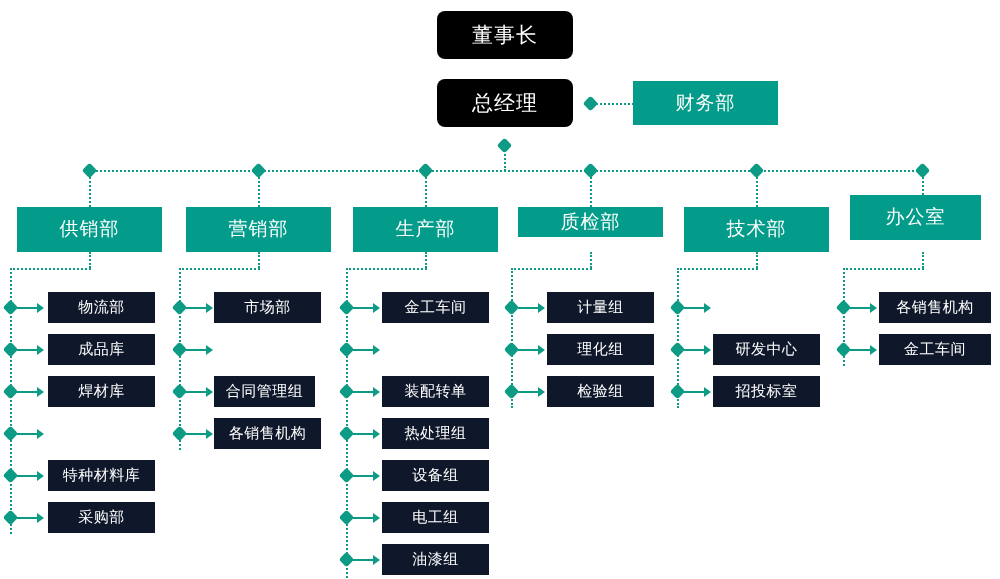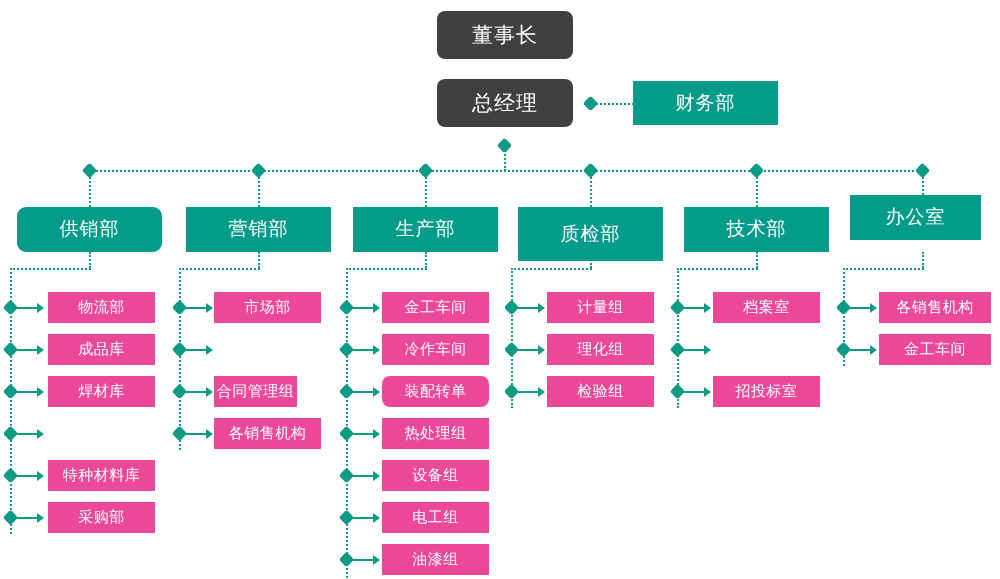--- a/index.html
+++ b/index.html
@@ -15,33 +15,33 @@
   .node{
     position:absolute;
     display:flex;align-items:center;justify-content:center;
     color:#ffffff;
     box-sizing:border-box;
     text-align:center;
     line-height:1.1;
     white-space:nowrap;
   }
   .node.exec{
-    background:#404040;
+    background:#000000;
     border-radius:8px;
     font-size:21px;
     letter-spacing:1px;
   }
   .node.dept{
     background:#039B89;
     border-radius:0;
     font-size:19px;
     letter-spacing:1px;
   }
   .node.sub{
-    background:#ec4899;
+    background:#0f172a;
     border-radius:0;
     font-size:15px;
     letter-spacing:0.5px;
   }
 
   
   .dot-h{
     position:absolute;
     height:0;
     border-top:2px dotted #0E9B86;
@@ -85,21 +85,21 @@
   <div class="diamond" style="left:585px;top:98px;"></div>
   <div class="dot-h" style="left:596px;top:103px;width:38px;"></div>
 
   <div class="diamond" style="left:499px;top:140px;"></div>
   <div class="dot-v" style="left:504px;top:147px;height:24px;"></div>
 
   <div class="dot-h" style="left:89px;top:170px;width:836px;"></div>
 
   <div class="diamond" style="left:84px;top:165px;"></div>
   <div class="dot-v" style="left:89px;top:172px;height:35px;"></div>
-  <div class="node dept" style="left:17px;top:207px;width:145px;height:45px;border-radius:9px;">供销部</div>
+  <div class="node dept" style="left:17px;top:207px;width:145px;height:45px;">供销部</div>
 
   <div class="dot-v" style="left:89px;top:252px;height:16px;"></div>
   <div class="dot-h" style="left:10px;top:268px;width:81px;"></div>
   <div class="dot-v" style="left:10px;top:268px;height:266px;"></div>
 
   <div class="diamond" style="left:5px;top:302px;"></div>
   <div class="arrow-line" style="left:17px;top:307px;width:20px;"></div>
   <div class="arrow" style="left:37px;top:303px;"></div>
   <div class="node sub" style="left:48px;top:292px;width:107px;height:31px;">物流部</div>
 
@@ -139,21 +139,21 @@
   <div class="arrow" style="left:206px;top:303px;"></div>
   <div class="node sub" style="left:214px;top:292px;width:107px;height:31px;">市场部</div>
 
   <div class="diamond" style="left:174px;top:344px;"></div>
   <div class="arrow-line" style="left:186px;top:349px;width:20px;"></div>
   <div class="arrow" style="left:206px;top:345px;"></div>
 
   <div class="diamond" style="left:174px;top:386px;"></div>
   <div class="arrow-line" style="left:186px;top:391px;width:20px;"></div>
   <div class="arrow" style="left:206px;top:387px;"></div>
-  <div class="node sub" style="left:214px;top:376px;width:83px;height:31px;">合同管理组</div>
+  <div class="node sub" style="left:214px;top:376px;width:101px;height:31px;">合同管理组</div>
 
   <div class="diamond" style="left:174px;top:428px;"></div>
   <div class="arrow-line" style="left:186px;top:433px;width:20px;"></div>
   <div class="arrow" style="left:206px;top:429px;"></div>
   <div class="node sub" style="left:214px;top:418px;width:107px;height:31px;">各销售机构</div>
 
   <div class="diamond" style="left:420px;top:165px;"></div>
   <div class="dot-v" style="left:425px;top:172px;height:35px;"></div>
   <div class="node dept" style="left:353px;top:207px;width:145px;height:45px;">生产部</div>
   <div class="dot-v" style="left:425px;top:252px;height:16px;"></div>
@@ -161,26 +161,25 @@
   <div class="dot-v" style="left:346px;top:268px;height:310px;"></div>
 
   <div class="diamond" style="left:341px;top:302px;"></div>
   <div class="arrow-line" style="left:353px;top:307px;width:20px;"></div>
   <div class="arrow" style="left:373px;top:303px;"></div>
   <div class="node sub" style="left:382px;top:292px;width:107px;height:31px;">金工车间</div>
 
   <div class="diamond" style="left:341px;top:344px;"></div>
   <div class="arrow-line" style="left:353px;top:349px;width:20px;"></div>
   <div class="arrow" style="left:373px;top:345px;"></div>
-  <div class="node sub" style="left:382px;top:334px;width:107px;height:31px;">冷作车间</div>
 
   <div class="diamond" style="left:341px;top:386px;"></div>
   <div class="arrow-line" style="left:353px;top:391px;width:20px;"></div>
   <div class="arrow" style="left:373px;top:387px;"></div>
-  <div class="node sub" style="left:382px;top:376px;width:107px;height:31px;border-radius:8px;">装配转单</div>
+  <div class="node sub" style="left:382px;top:376px;width:107px;height:31px;">装配转单</div>
 
   <div class="diamond" style="left:341px;top:428px;"></div>
   <div class="arrow-line" style="left:353px;top:433px;width:20px;"></div>
   <div class="arrow" style="left:373px;top:429px;"></div>
   <div class="node sub" style="left:382px;top:418px;width:107px;height:31px;font-family:Liberation Serif, serif;">热处理组</div>
 
   <div class="diamond" style="left:341px;top:470px;"></div>
   <div class="arrow-line" style="left:353px;top:475px;width:20px;"></div>
   <div class="arrow" style="left:373px;top:471px;"></div>
   <div class="node sub" style="left:382px;top:460px;width:107px;height:31px;">设备组</div>
@@ -190,21 +189,21 @@
   <div class="arrow" style="left:373px;top:513px;"></div>
   <div class="node sub" style="left:382px;top:502px;width:107px;height:31px;">电工组</div>
 
   <div class="diamond" style="left:341px;top:554px;"></div>
   <div class="arrow-line" style="left:353px;top:559px;width:20px;"></div>
   <div class="arrow" style="left:373px;top:555px;"></div>
   <div class="node sub" style="left:382px;top:544px;width:107px;height:31px;">油漆组</div>
 
   <div class="diamond" style="left:585px;top:165px;"></div>
   <div class="dot-v" style="left:590px;top:172px;height:35px;"></div>
-  <div class="node dept" style="left:518px;top:207px;width:145px;height:54px;">质检部</div>
+  <div class="node dept" style="left:518px;top:207px;width:145px;height:30px;">质检部</div>
   <div class="dot-v" style="left:590px;top:252px;height:16px;"></div>
   <div class="dot-h" style="left:511px;top:268px;width:81px;"></div>
   <div class="dot-v" style="left:511px;top:268px;height:140px;"></div>
 
   <div class="diamond" style="left:506px;top:302px;"></div>
   <div class="arrow-line" style="left:518px;top:307px;width:20px;"></div>
   <div class="arrow" style="left:538px;top:303px;"></div>
   <div class="node sub" style="left:547px;top:292px;width:107px;height:31px;">计量组</div>
 
   <div class="diamond" style="left:506px;top:344px;"></div>
@@ -220,25 +219,25 @@
   <div class="diamond" style="left:751px;top:165px;"></div>
   <div class="dot-v" style="left:756px;top:172px;height:35px;"></div>
   <div class="node dept" style="left:684px;top:207px;width:145px;height:45px;">技术部</div>
   <div class="dot-v" style="left:756px;top:252px;height:16px;"></div>
   <div class="dot-h" style="left:677px;top:268px;width:81px;"></div>
   <div class="dot-v" style="left:677px;top:268px;height:140px;"></div>
 
   <div class="diamond" style="left:672px;top:302px;"></div>
   <div class="arrow-line" style="left:684px;top:307px;width:20px;"></div>
   <div class="arrow" style="left:704px;top:303px;"></div>
-  <div class="node sub" style="left:713px;top:292px;width:107px;height:31px;">档案室</div>
 
   <div class="diamond" style="left:672px;top:344px;"></div>
   <div class="arrow-line" style="left:684px;top:349px;width:20px;"></div>
   <div class="arrow" style="left:704px;top:345px;"></div>
+  <div class="node sub" style="left:713px;top:334px;width:107px;height:31px;">研发中心</div>
 
   <div class="diamond" style="left:672px;top:386px;"></div>
   <div class="arrow-line" style="left:684px;top:391px;width:20px;"></div>
   <div class="arrow" style="left:704px;top:387px;"></div>
   <div class="node sub" style="left:713px;top:376px;width:107px;height:31px;">招投标室</div>
 
   <div class="diamond" style="left:917px;top:165px;"></div>
   <div class="dot-v" style="left:922px;top:172px;height:35px;"></div>
   <div class="node dept" style="left:850px;top:195px;width:131px;height:45px;">办公室</div>
   <div class="dot-v" style="left:922px;top:252px;height:16px;"></div>

